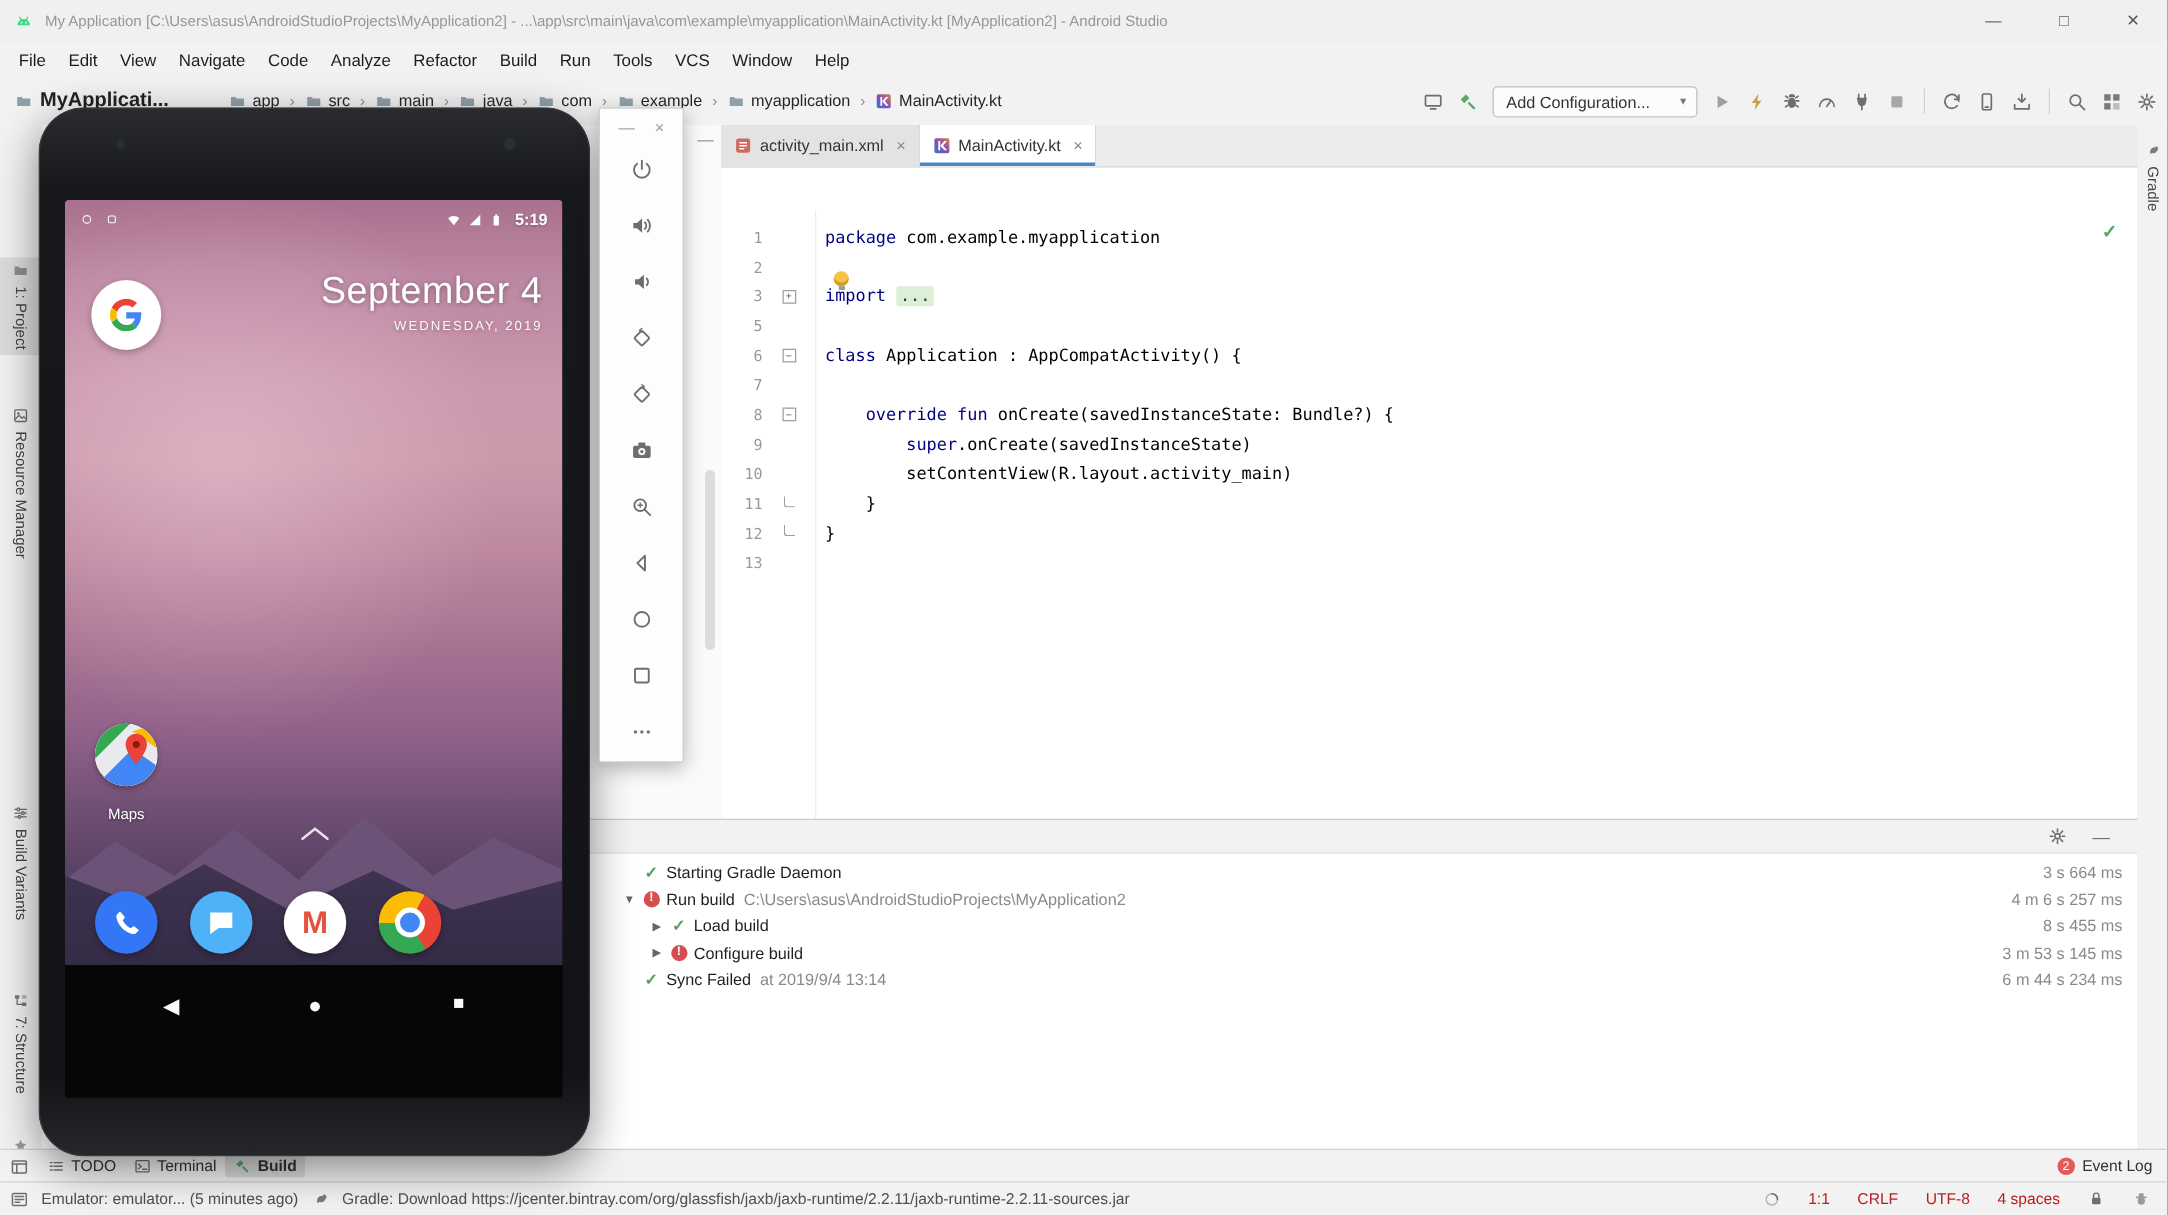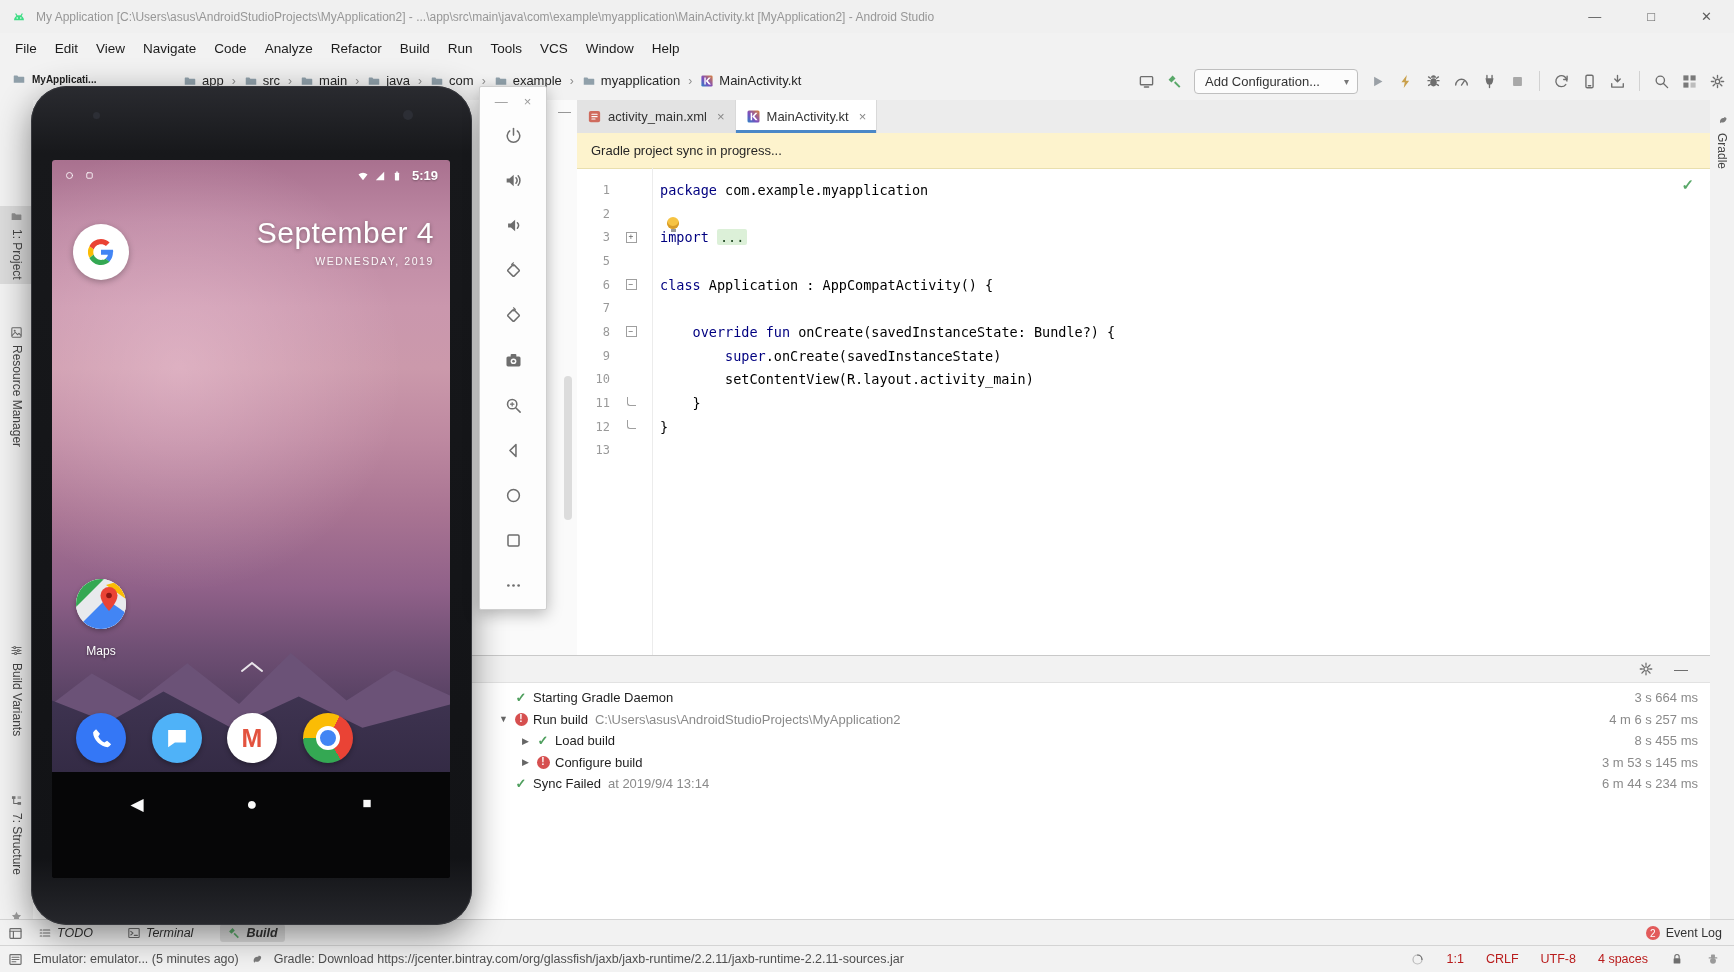--- a/index.html
+++ b/index.html
@@ -17,21 +17,21 @@
 
   
   .menubar{position:absolute;left:0;top:33px;right:0;height:30px;display:flex;align-items:center;
     padding-left:6px;font-size:13.5px;color:#1c1c1c;background:#f2f2f2;}
   .menu-item{padding:4px 9px;}
 
   
   .toolbar{position:absolute;left:0;top:63px;right:0;height:37px;background:#f2f2f2;
     border-bottom:1px solid #d9d9d9;}
   .crumb-first{position:absolute;left:12px;top:9px;display:flex;align-items:center;gap:6px;
-    font-weight:bold;font-size:10px;color:#222;}
+    font-weight:bold;font-size:16px;color:#222;}
   .crumbs{position:absolute;left:180px;top:9px;display:flex;align-items:center;gap:3px;
     font-size:13px;color:#262626;white-space:nowrap;}
   .crumb{display:flex;align-items:center;gap:5px;padding:1px 3px;}
   .crumb-sep{color:#8e8e8e;font-size:12px;padding:0 2px;}
   .tb-right{position:absolute;right:8px;top:4px;display:flex;align-items:center;gap:11px;height:28px;}
   .tb-sep{width:1px;height:20px;background:#d2d2d2;margin:0 2px;}
   .combo{display:flex;align-items:center;gap:24px;border:1px solid #bfbfbf;border-radius:4px;
     background:#fcfcfc;padding:4px 8px 4px 10px;font-size:13px;color:#333;}
   .combo .arr{color:#777;font-size:10px;}
 
@@ -477,21 +477,20 @@
               </defs>
               <rect x="2" y="2" width="16" height="16" rx="2" fill="url(#kg)" stroke="none"></rect>
               <path d="M6.2 5h2v10h-2z" fill="#fff" stroke="none"></path>
               <path d="M8.2 10l4.4-5h2.8l-4.2 4.8 4.4 5.2h-2.9z" fill="#fff" stroke="none"></path>
             </svg>
           </span>
           <span>MainActivity.kt</span>
           <span class="close">×</span>
         </div>
       </div>
-    <div class="banner">Gradle project sync in progress...</div>
     <div class="code" id="code">
         <div class="code-row">
           <span class="ln">1</span>
           <span class="foldc"></span>
           <span class="ct"><span class="tok-k">package </span><span>com.example.myapplication</span></span>
         </div>
         <div class="code-row">
           <span class="ln">2</span>
           <span class="foldc"></span>
           <span class="ct"><span class="bulb"></span></span>
@@ -617,21 +616,21 @@
       </div>
   </div>
 
   <div class="bottombar">
     <span class="svgi">
         <svg viewBox="0 0 20 20" fill="none" stroke="#6e6e6e" stroke-width="1.6" stroke-linecap="round" stroke-linejoin="round" style="width:15px;height:15px;display:block">
           <rect x="2.6" y="3.6" width="14.8" height="12.8" rx="1"></rect>
           <path d="M2.6 7h14.8M7.2 7v9.4"></path>
         </svg>
       </span>
-    <div id="bb-left" style="display:flex;gap:20px;font-style:italic;">
+    <div id="bb-left" style="display:flex;gap:0;">
         <div class="bb-item">
           <span class="svgi">
             <svg viewBox="0 0 20 20" fill="none" stroke="#6e6e6e" stroke-width="1.6" stroke-linecap="round" stroke-linejoin="round" style="width:14px;height:14px;display:block">
               <path d="M3.2 5.8h2.2M3.2 10h2.2M3.2 14.2h2.2M7.6 5.8h9.2M7.6 10h9.2M7.6 14.2h9.2"></path>
             </svg>
           </span>
           <span>TODO</span>
         </div>
         <div class="bb-item">
           <span class="svgi">

